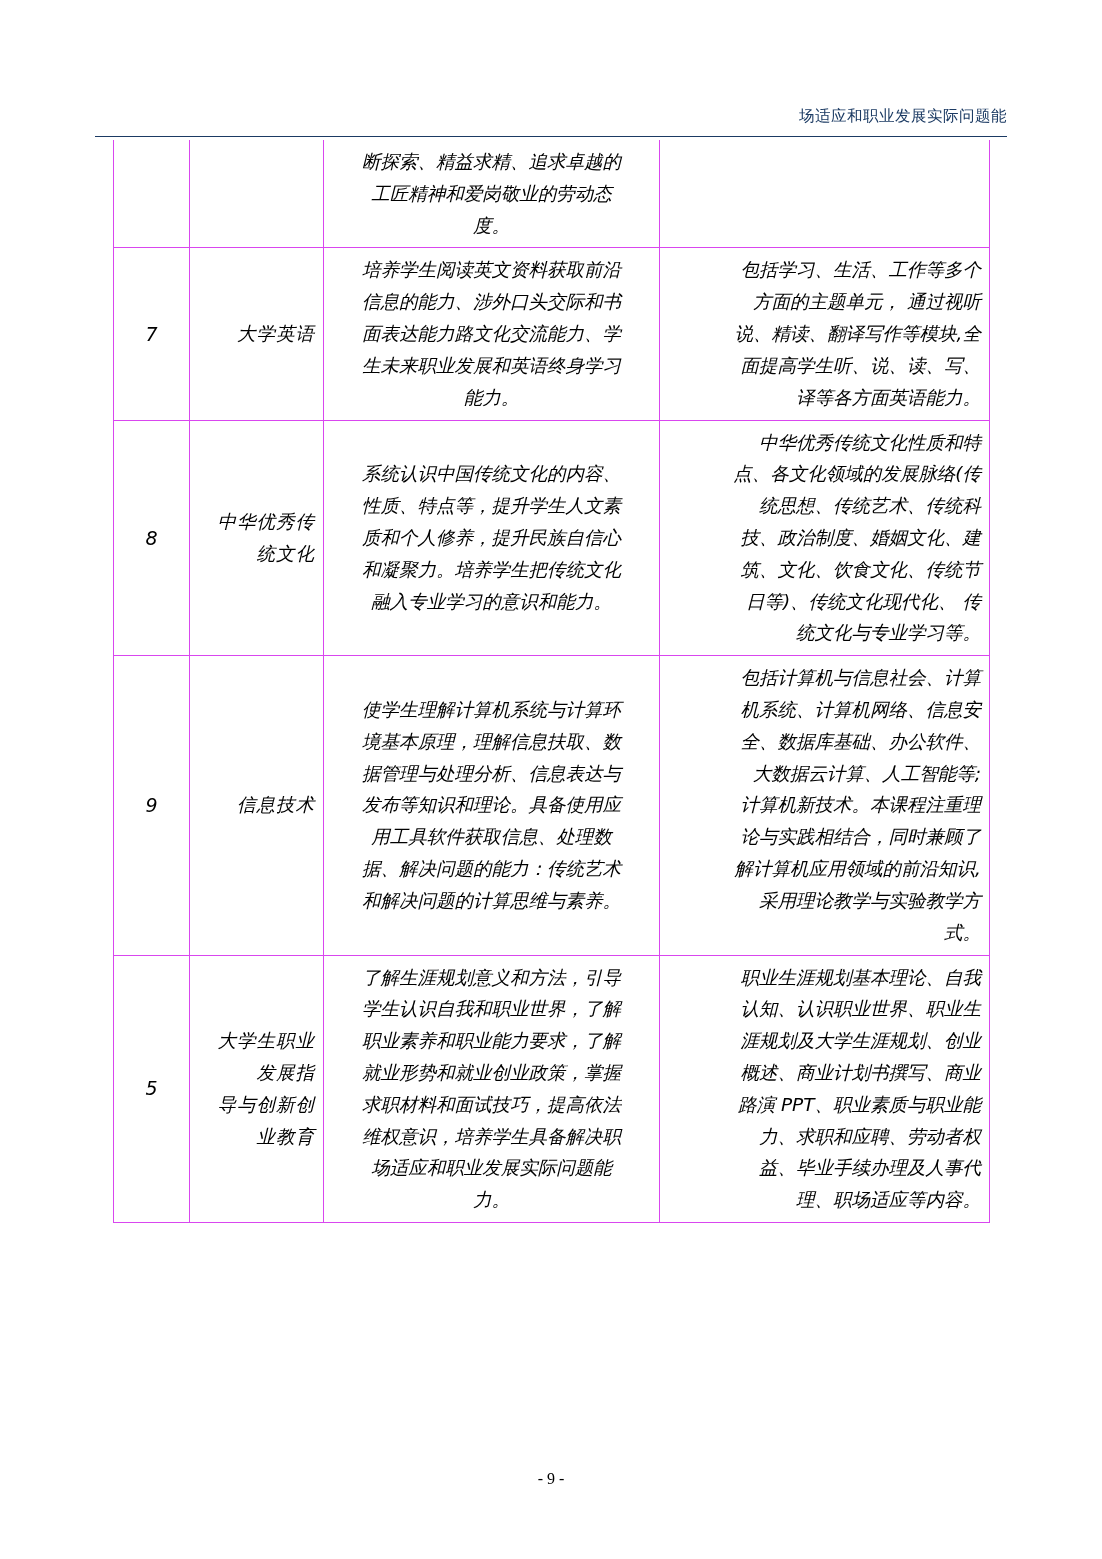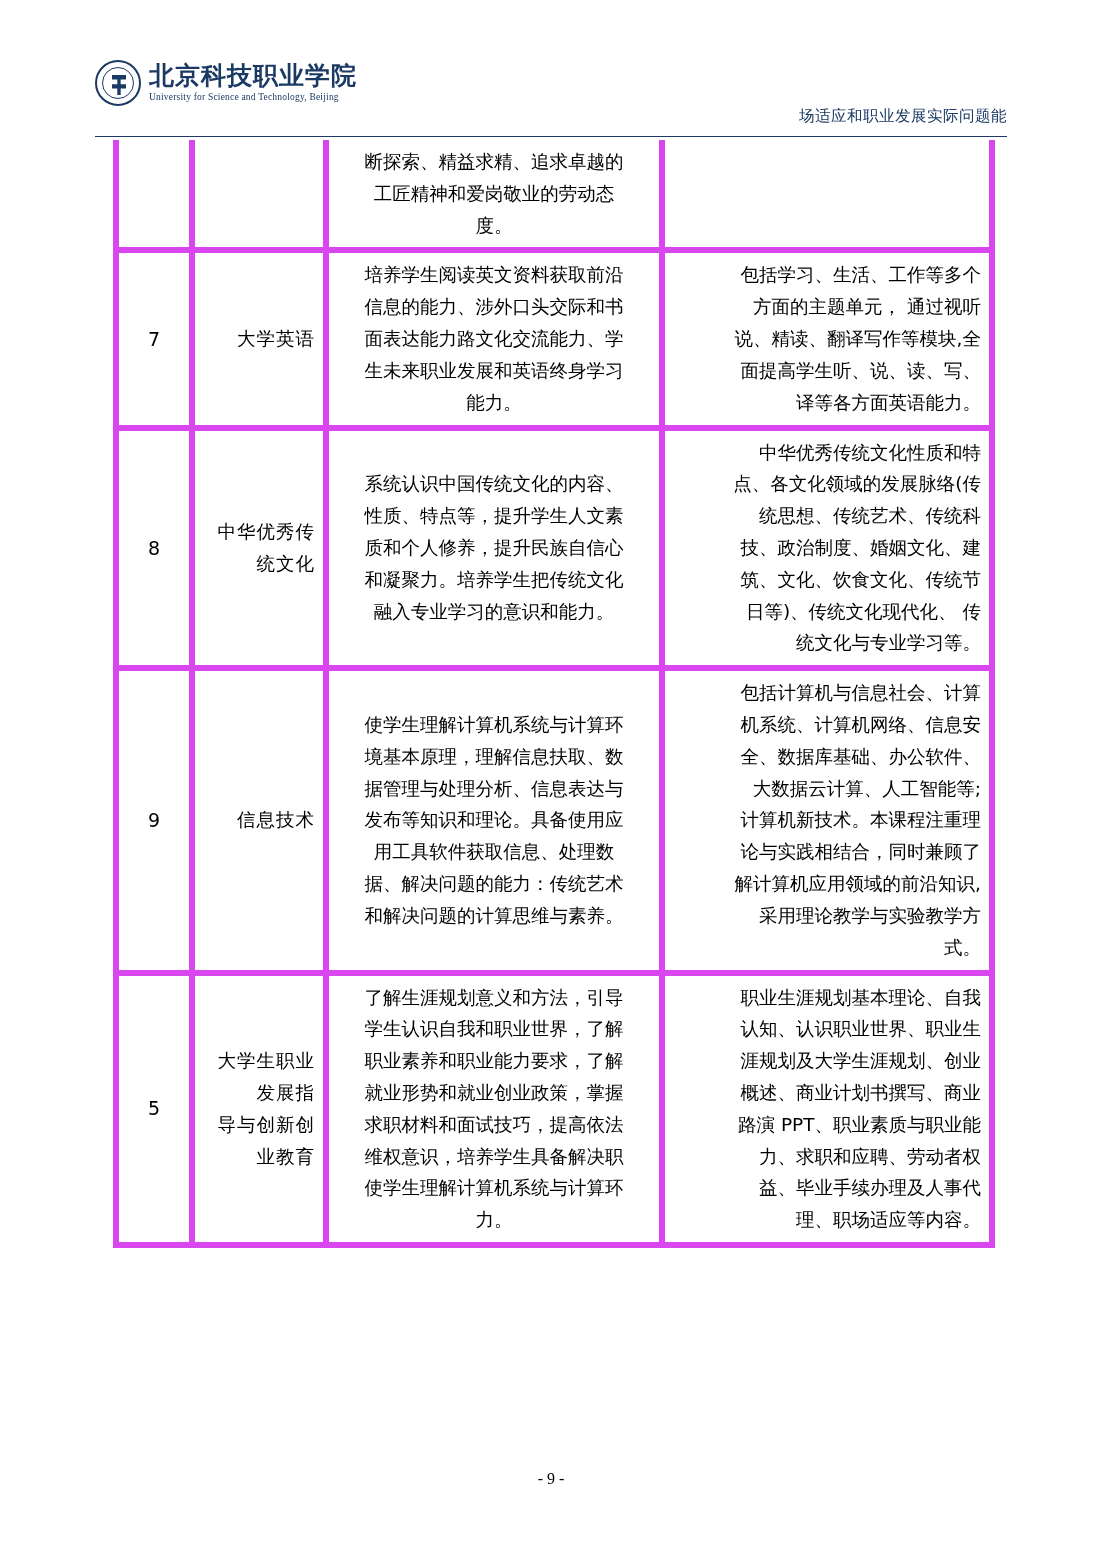--- a/index.html
+++ b/index.html
@@ -108,21 +108,21 @@
   
   .doc-table {
     position: absolute;
     left: 113px;
     top: 140px;
     width: 876px;
     border-collapse: collapse;
     table-layout: fixed;
   }
   .doc-table td {
-    border: 6px solid #d946ef;
+    border: 1px solid #d946ef;
     vertical-align: middle;
     font-family: "DejaVu Sans", sans-serif;
     font-size: 18.5px;
     line-height: 1.72;
     color: #000000;
     padding: 6px 8px;
     box-sizing: border-box;
   }
   td.col-no {
     width: 76px;
@@ -141,47 +141,41 @@
   td.col-content {
     width: 330px;
     text-align: right;
   }
   td.no-border-top {
     border-top: none;
   }
   .cell-text {
     display: block;
     white-space: pre-wrap;
+    font-style: italic;
   }
 
   
   .footer {
     position: absolute;
     left: 0;
     right: 0;
     top: 1470px;
     text-align: center;
     font-family: "Liberation Serif", serif;
     font-size: 16px;
     color: #000000;
   }
 </style>
 </head>
 <body>
 
 <div class="page">
 
   <div class="header">
-    <div class="logo-block">
-      <div class="logo-seal"></div>
-      <div class="logo-text">
-        <div class="logo-cn">北京科技职业学院</div>
-        <div class="logo-en">University for Science and Technology, Beijing</div>
-      </div>
-    </div>
     <div class="header-right">场适应和职业发展实际问题能</div>
     <div class="header-rule"></div>
   </div>
 
   <table class="doc-table">
     <tbody>
       <tr>
         <td class="col-no no-border-top">
             <span class="cell-text"></span>
           </td>
@@ -282,21 +276,21 @@
 导与创新创
 业教育</span>
           </td>
         <td class="col-goal">
             <span class="cell-text">了解生涯规划意义和方法，引导
 学生认识自我和职业世界，了解
 职业素养和职业能力要求，了解
 就业形势和就业创业政策，掌握
 求职材料和面试技巧，提高依法
 维权意识，培养学生具备解决职
-使学生理解计算机系统与计算环
+场适应和职业发展实际问题能
 力。</span>
           </td>
         <td class="col-content">
             <span class="cell-text">职业生涯规划基本理论、自我
 认知、认识职业世界、职业生
 涯规划及大学生涯规划、创业
 概述、商业计划书撰写、商业
 路演 PPT、职业素质与职业能
 力、求职和应聘、劳动者权
 益、毕业手续办理及人事代

